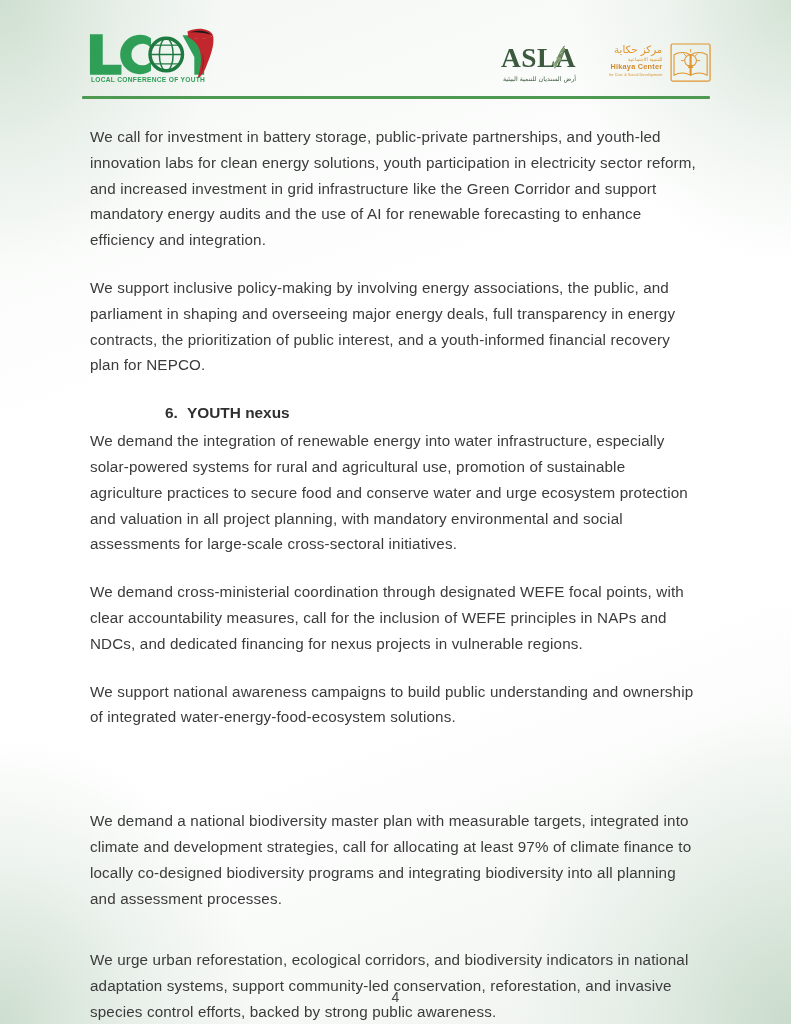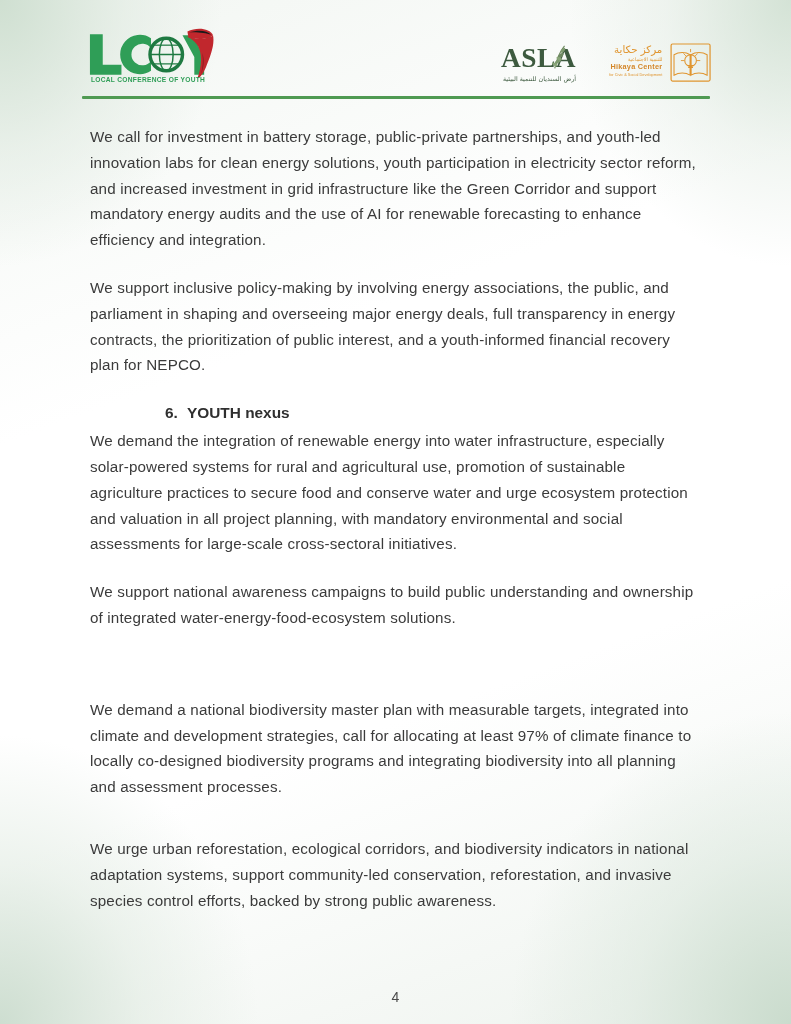--- a/index.html
+++ b/index.html
@@ -82,21 +82,21 @@
   p.para {
     margin: 0 0 22px 0;
     font-size: 15.2px;
     line-height: 25.8px;
     color: #3b3b3b;
     text-align: left;
     letter-spacing: 0.01em;
   }
 
   p.para.tight {
-    margin-bottom: 6px;
+    margin-bottom: 18px;
   }
 
   h2.heading {
     margin: 0 0 2px 0;
     padding-left: 75px;
     font-size: 15.4px;
     line-height: 26px;
     font-weight: bold;
     color: #2f2f2f;
   }
@@ -202,20 +202,21 @@
     <p class="para">We call for investment in battery storage, public-private partnerships, and youth-led innovation labs for clean energy solutions, youth participation in electricity sector reform, and increased investment in grid infrastructure like the Green Corridor and support mandatory energy audits and the use of AI for renewable forecasting to enhance efficiency and integration.</p>
 
     <p class="para">We support inclusive policy-making by involving energy associations, the public, and parliament in shaping and overseeing major energy deals, full transparency in energy contracts, the prioritization of public interest, and a youth-informed financial recovery plan for NEPCO.</p>
 
     <h2 class="heading">
       <span class="num">6.</span><span>YOUTH nexus</span>
     </h2>
 
     <p class="para">We demand the integration of renewable energy into water infrastructure, especially solar-powered systems for rural and agricultural use, promotion of sustainable agriculture practices to secure food and conserve water and urge ecosystem protection and valuation in all project planning, with mandatory environmental and social assessments for large-scale cross-sectoral initiatives.</p>
 
+    <p class="para">We demand cross-ministerial coordination through designated WEFE focal points, with clear accountability measures, call for the inclusion of WEFE principles in NAPs and NDCs, and dedicated financing for nexus projects in vulnerable regions.</p>
 
     <p class="para tight">We support national awareness campaigns to build public understanding and ownership of integrated water-energy-food-ecosystem solutions.</p>
 
     <div class="spacer-md"></div>
 
 
     <div class="spacer-lg"></div>
 
     <p class="para">We demand a national biodiversity master plan with measurable targets, integrated into climate and development strategies, call for allocating at least 97% of climate finance to locally co-designed biodiversity programs and integrating biodiversity into all planning and assessment processes.</p>
 

